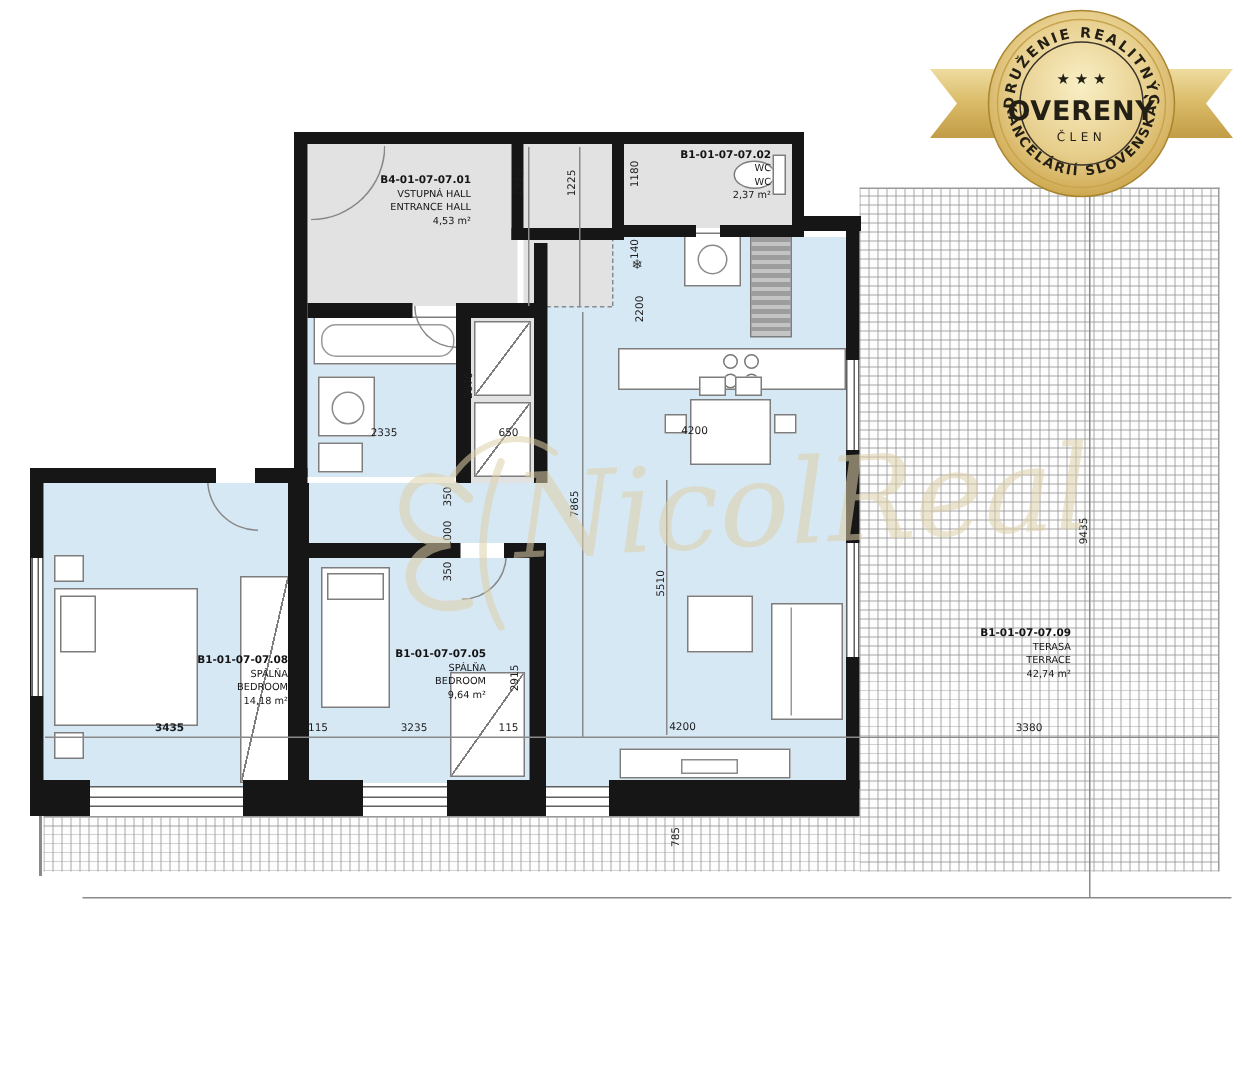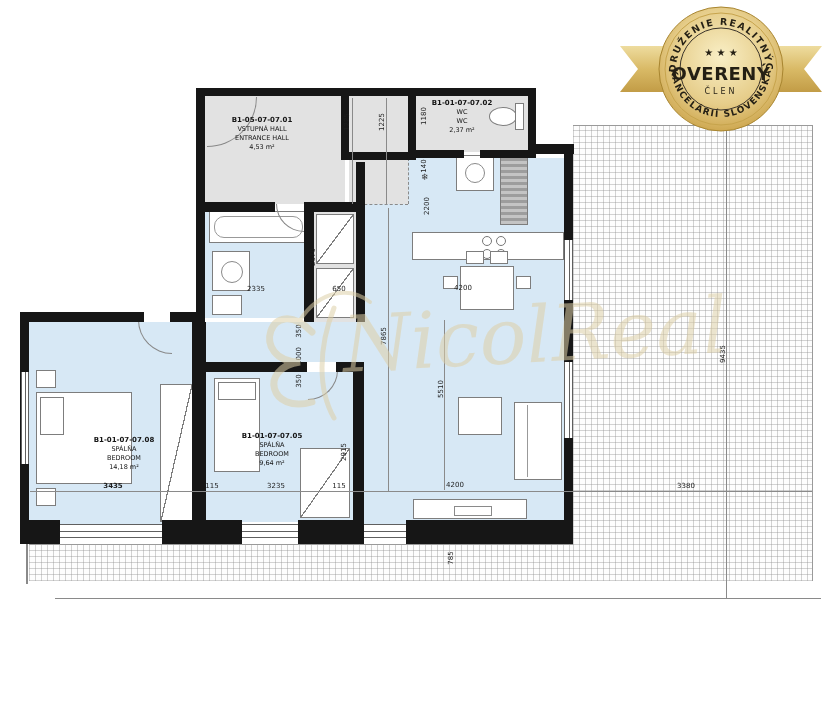--- a/index.html
+++ b/index.html
@@ -19,21 +19,21 @@
   .dash{position:absolute;border-top:1px dashed #8a8a8a;height:0;}
   .dashv{position:absolute;border-left:1px dashed #8a8a8a;width:0;}
   .winH{position:absolute;background:#fff;border-top:1px solid #5f5f5f;border-bottom:1px solid #5f5f5f;box-sizing:border-box;}
   .winH::after{content:"";position:absolute;left:0;right:0;top:50%;border-top:1px solid #5f5f5f;}
   .winV{position:absolute;background:#fff;border-left:1px solid #5f5f5f;border-right:1px solid #5f5f5f;box-sizing:border-box;}
   .winV::after{content:"";position:absolute;top:0;bottom:0;left:50%;border-left:1px solid #5f5f5f;}
   .diag{background-image:linear-gradient(to bottom right,transparent calc(50% - .6px),#7d7d7d calc(50% - .6px),#7d7d7d calc(50% + .6px),transparent calc(50% + .6px));}
   .dim{position:absolute;font-size:7px;color:#1d1d1d;white-space:nowrap;
        transform:translate(-50%,-50%);line-height:1;}
   .dim.v{transform:translate(-50%,-50%) rotate(-90deg);}
-  .rlabel{position:absolute;width:104px;margin-left:-52px;text-align:center;color:#141414;line-height:1.35;}
+  .rlabel{position:absolute;width:104px;margin-left:-52px;text-align:right;color:#141414;line-height:1.35;}
   .rlabel .rcode{font-size:7px;font-weight:bold;}
   .rlabel .rname{font-size:6.5px;}
   .rlabel .rarea{font-size:6.5px;}
   .burner{position:absolute;width:10px;height:10px;border:1px solid #777;border-radius:50%;background:#fff;box-sizing:border-box;}
   .circleIn{position:absolute;border:1px solid #8a8a8a;border-radius:50%;background:#fff;box-sizing:border-box;}
   .arc{position:absolute;box-sizing:border-box;background:transparent;}
   .icon{position:absolute;font-size:9px;color:#333;line-height:1;}
 </style>
 </head>
 <body>
@@ -176,42 +176,48 @@
   <span class="dim" style="left:113px;top:486px;font-weight:bold;">3435</span>
   <span class="dim" style="left:212px;top:486px;">115</span>
   <span class="dim" style="left:276px;top:486px;">3235</span>
   <span class="dim" style="left:339px;top:486px;">115</span>
   <span class="dim v" style="left:344px;top:452px;">2915</span>
   <span class="dim" style="left:686px;top:486px;">3380</span>
   <span class="dim v" style="left:723px;top:354px;">9435</span>
   <span class="dim v" style="left:451px;top:558px;">785</span>
 
   <div class="rlabel" style="left:262px;top:116px;">
-    <div class="rcode">B1-05-07-07.01</div>
+    <div class="rcode">B4-01-07-07.01</div>
     <div class="rname">VSTUPNÁ HALL</div>
     <div class="rname">ENTRANCE HALL</div>
     <div class="rarea">4,53 m²</div>
   </div>
   <div class="rlabel" style="left:462px;top:99px;">
     <div class="rcode">B1-01-07-07.02</div>
     <div class="rname">WC</div>
     <div class="rname">WC</div>
     <div class="rarea">2,37 m²</div>
   </div>
   <div class="rlabel" style="left:272px;top:432px;">
     <div class="rcode">B1-01-07-07.05</div>
     <div class="rname">SPÁLŇA</div>
     <div class="rname">BEDROOM</div>
     <div class="rarea">9,64 m²</div>
   </div>
-  <div class="rlabel" style="left:124px;top:436px;">
+  <div class="rlabel" style="left:140px;top:436px;">
     <div class="rcode">B1-01-07-07.08</div>
     <div class="rname">SPÁLŇA</div>
     <div class="rname">BEDROOM</div>
     <div class="rarea">14,18 m²</div>
+  </div>
+  <div class="rlabel" style="left:662px;top:418px;">
+    <div class="rcode">B1-01-07-07.09</div>
+    <div class="rname">TERASA</div>
+    <div class="rname">TERRACE</div>
+    <div class="rarea">42,74 m²</div>
   </div>
 
   <svg class="abs" style="left:240px;top:250px;opacity:.55;" width="540" height="180" viewBox="0 0 540 180">
     <g fill="none" stroke="#ded0a8" stroke-linecap="round">
       <path d="M72,82 C30,40 8,112 60,112 C18,118 30,164 72,152" stroke-width="7"></path>
       <path d="M94,58 C78,98 78,140 94,168" stroke-width="5"></path>
       <path d="M60,70 C80,40 110,36 130,52" stroke-width="4"></path>
     </g>
     <text x="104" y="122" font-size="78" font-style="italic" font-family="'DejaVu Serif',serif" fill="#ded0a8" transform="rotate(-3 104 122)">NicolReal</text>
   </svg>

